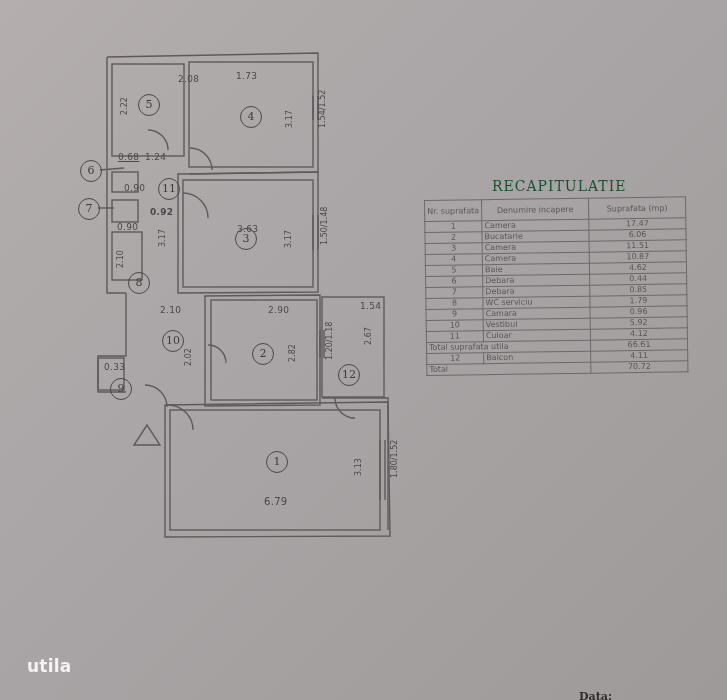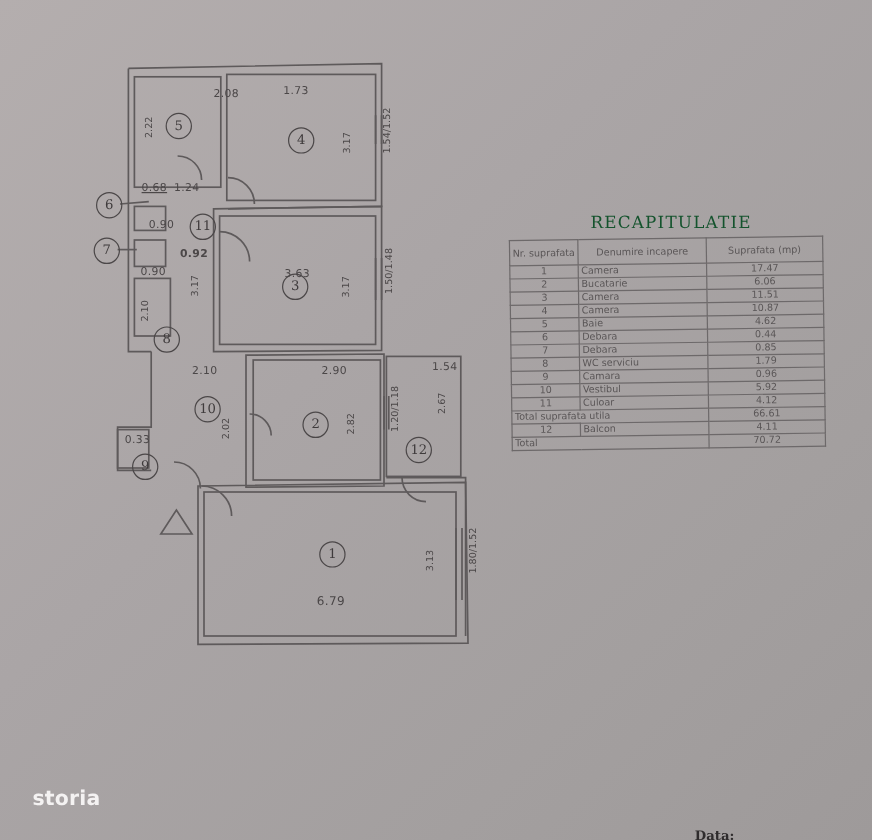--- a/index.html
+++ b/index.html
@@ -184,14 +184,14 @@
         <td class="name">Balcon</td>
         <td class="area">4.11</td>
       </tr>
   <tr>
         <td colspan="2">Total</td>
         <td class="area">70.72</td>
       </tr>
 </tbody>
   </table>
 
-<div class="brand">storia</div>
+<div class="brand">utila</div>
 <div class="data-label">Data:</div>
 
 </body></html>

